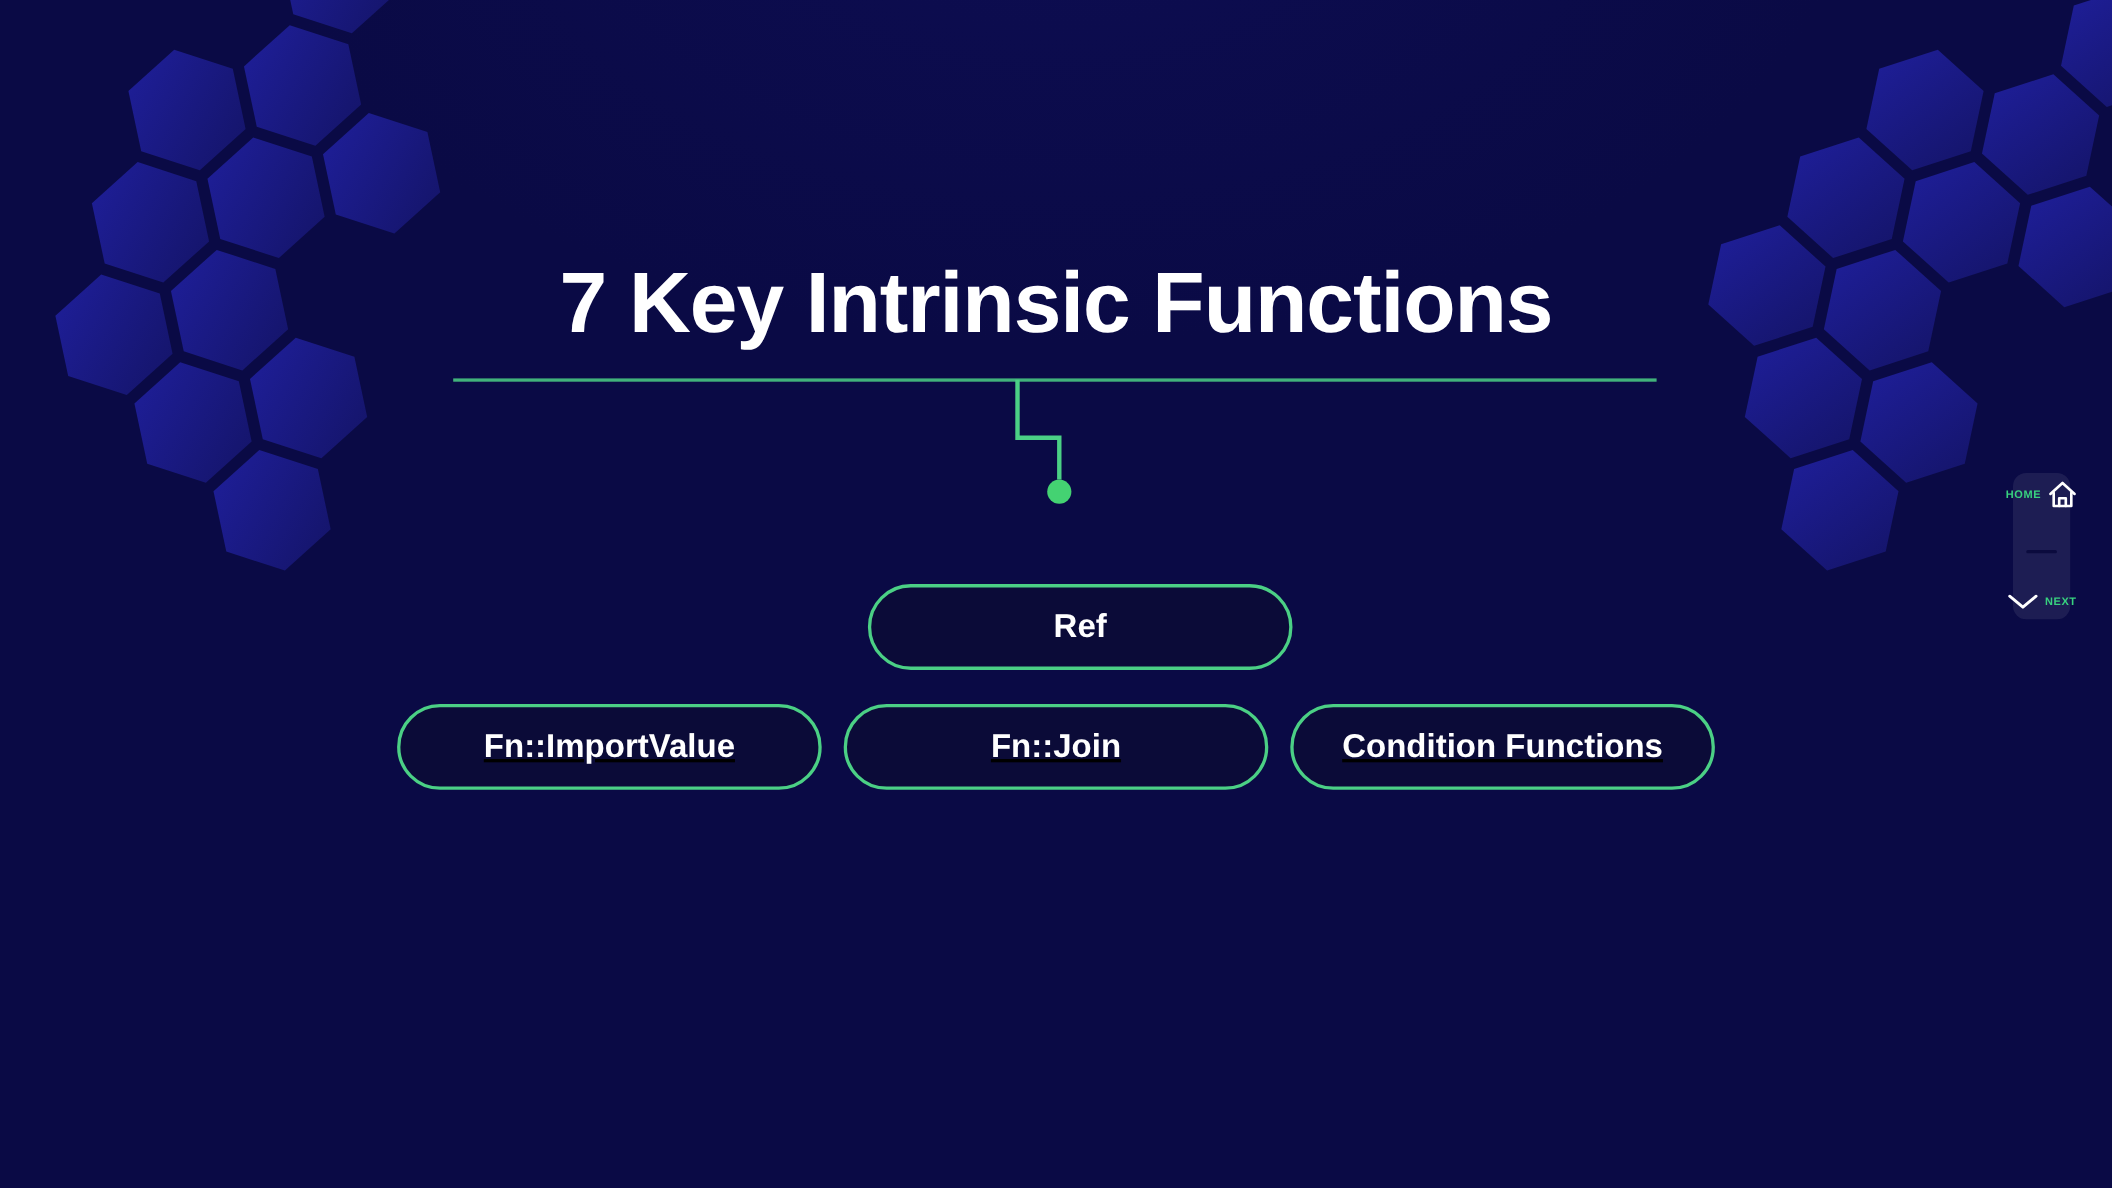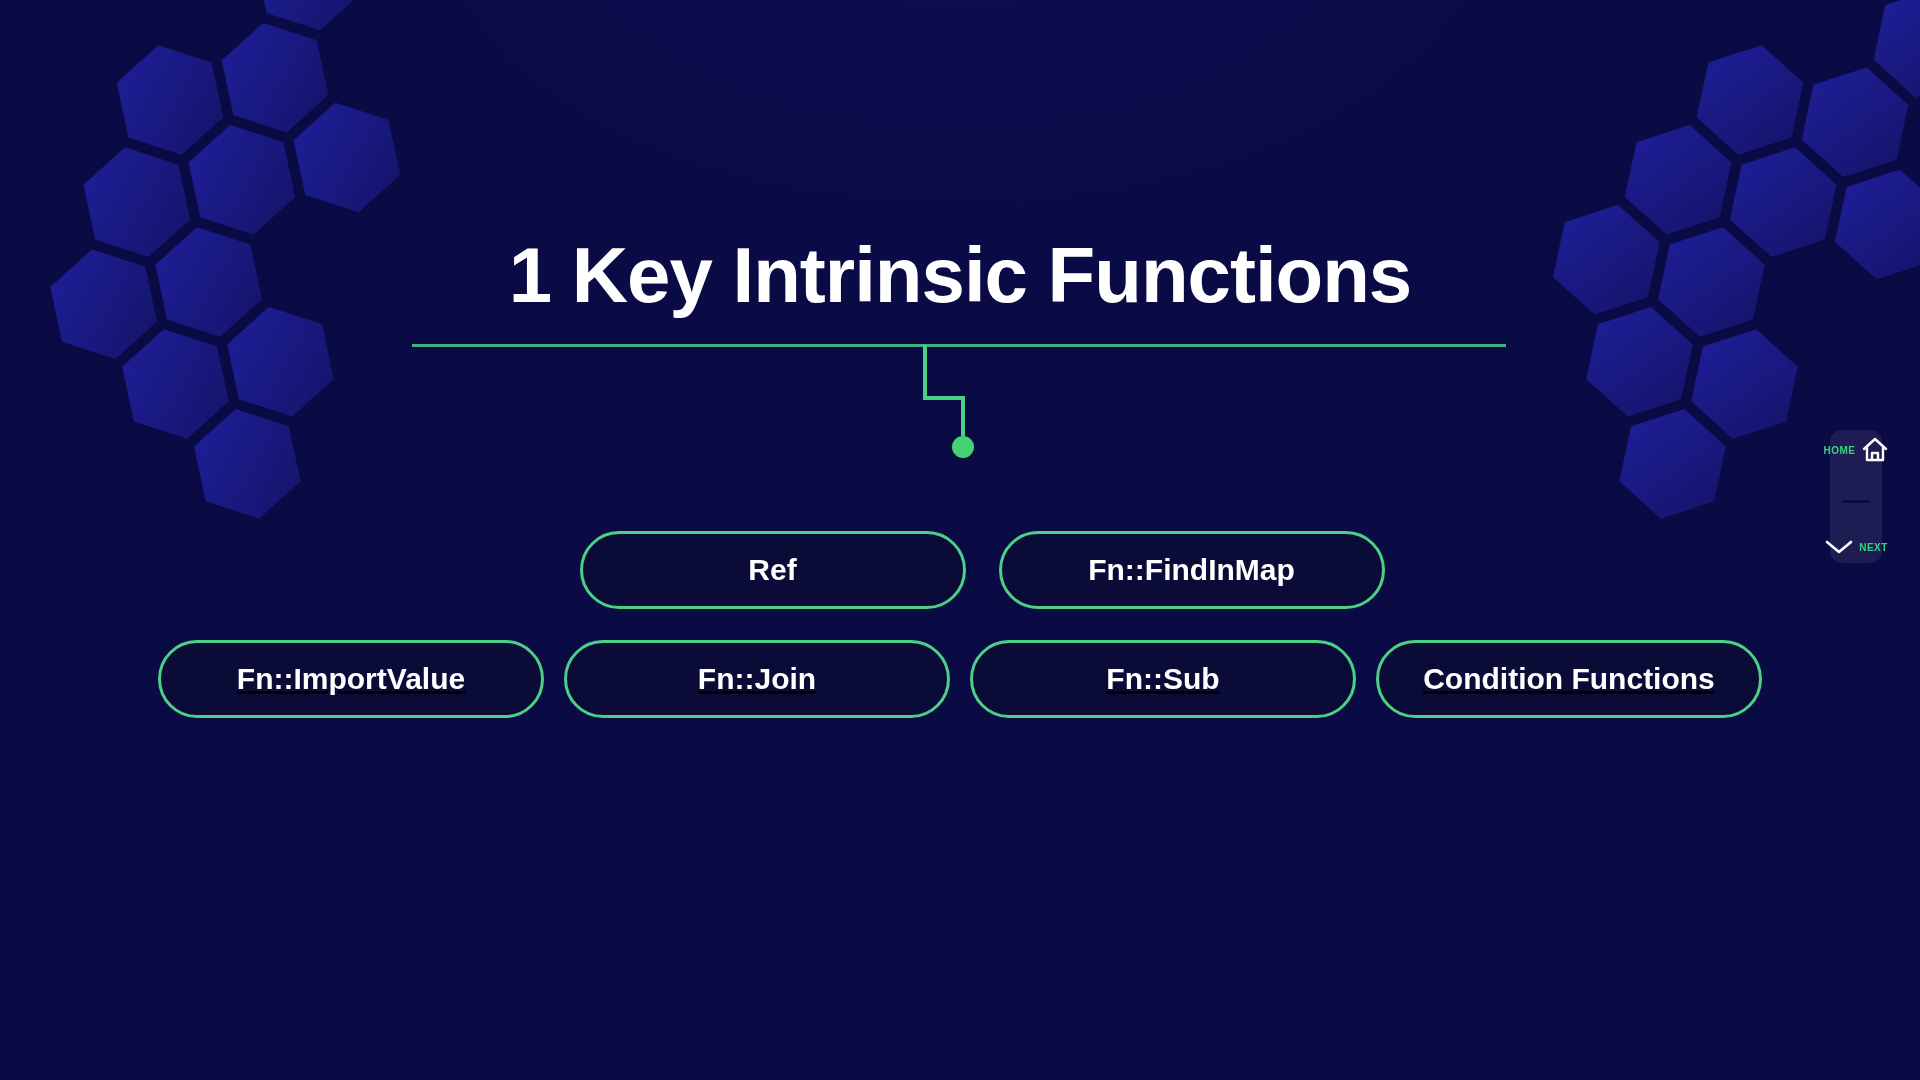--- a/index.html
+++ b/index.html
@@ -149,37 +149,35 @@
         <polygon points="102.2,65.0 102.2,121.0 53.7,149.0 5.2,121.0 5.2,65.0 53.7,37.0" fill="url(#hgR)" opacity="0.9"></polygon>
         <polygon points="209.6,65.0 209.6,121.0 161.1,149.0 112.6,121.0 112.6,65.0 161.1,37.0" fill="url(#hgR)" opacity="0.9"></polygon>
         <polygon points="-58.9,158.0 -58.9,214.0 -107.4,242.0 -155.9,214.0 -155.9,158.0 -107.4,130.0" fill="url(#hgR)" opacity="0.9"></polygon>
         <polygon points="48.5,158.0 48.5,214.0 0.0,242.0 -48.5,214.0 -48.5,158.0 -0.0,130.0" fill="url(#hgR)" opacity="0.9"></polygon>
         <polygon points="-5.2,251.0 -5.2,307.0 -53.7,335.0 -102.2,307.0 -102.2,251.0 -53.7,223.0" fill="url(#hgR)" opacity="0.9"></polygon>
         <polygon points="102.2,251.0 102.2,307.0 53.7,335.0 5.2,307.0 5.2,251.0 53.7,223.0" fill="url(#hgR)" opacity="0.9"></polygon>
         <polygon points="48.5,344.0 48.5,400.0 0.0,428.0 -48.5,400.0 -48.5,344.0 -0.0,316.0" fill="url(#hgR)" opacity="0.9"></polygon>
       </g>
   </svg>
 
-  <h1 class="title">1 Key Intrinsic Functions</h1>
+  <h1 class="title">7 Key Intrinsic Functions</h1>
   <div class="title-underline"></div>
 
   <svg class="connector" viewBox="0 0 130 130">
     <path d="M25 0 L25 53 L63 53 L63 91" fill="none" stroke="var(--accent)" stroke-width="4"></path>
     <circle cx="63" cy="102" r="11" fill="var(--dot)"></circle>
   </svg>
 
   <div class="row row-1">
     <button class="fn-btn">Ref</button>
-    <button class="fn-btn">Fn::FindInMap</button>
   </div>
 
   <div class="row row-2">
     <button class="fn-btn">Fn::ImportValue</button>
     <button class="fn-btn">Fn::Join</button>
-    <button class="fn-btn">Fn::Sub</button>
     <button class="fn-btn">Condition Functions</button>
   </div>
 
   <div class="nav-panel">
     <button class="nav-btn">
       <span class="nav-label">HOME</span>
       <svg class="nav-icon" width="28" height="26" viewBox="0 0 28 26">
         <polyline points="3,12 14,2 25,12" fill="none" stroke="#ffffff" stroke-width="2.4" stroke-linecap="round" stroke-linejoin="round"></polyline>
         <path d="M6 11 L6 23 L22 23 L22 11" fill="none" stroke="#ffffff" stroke-width="2.4" stroke-linecap="round" stroke-linejoin="round"></path>
         <path d="M11 23 L11 16 L17 16 L17 23" fill="none" stroke="#ffffff" stroke-width="2.4" stroke-linecap="round" stroke-linejoin="round"></path>

